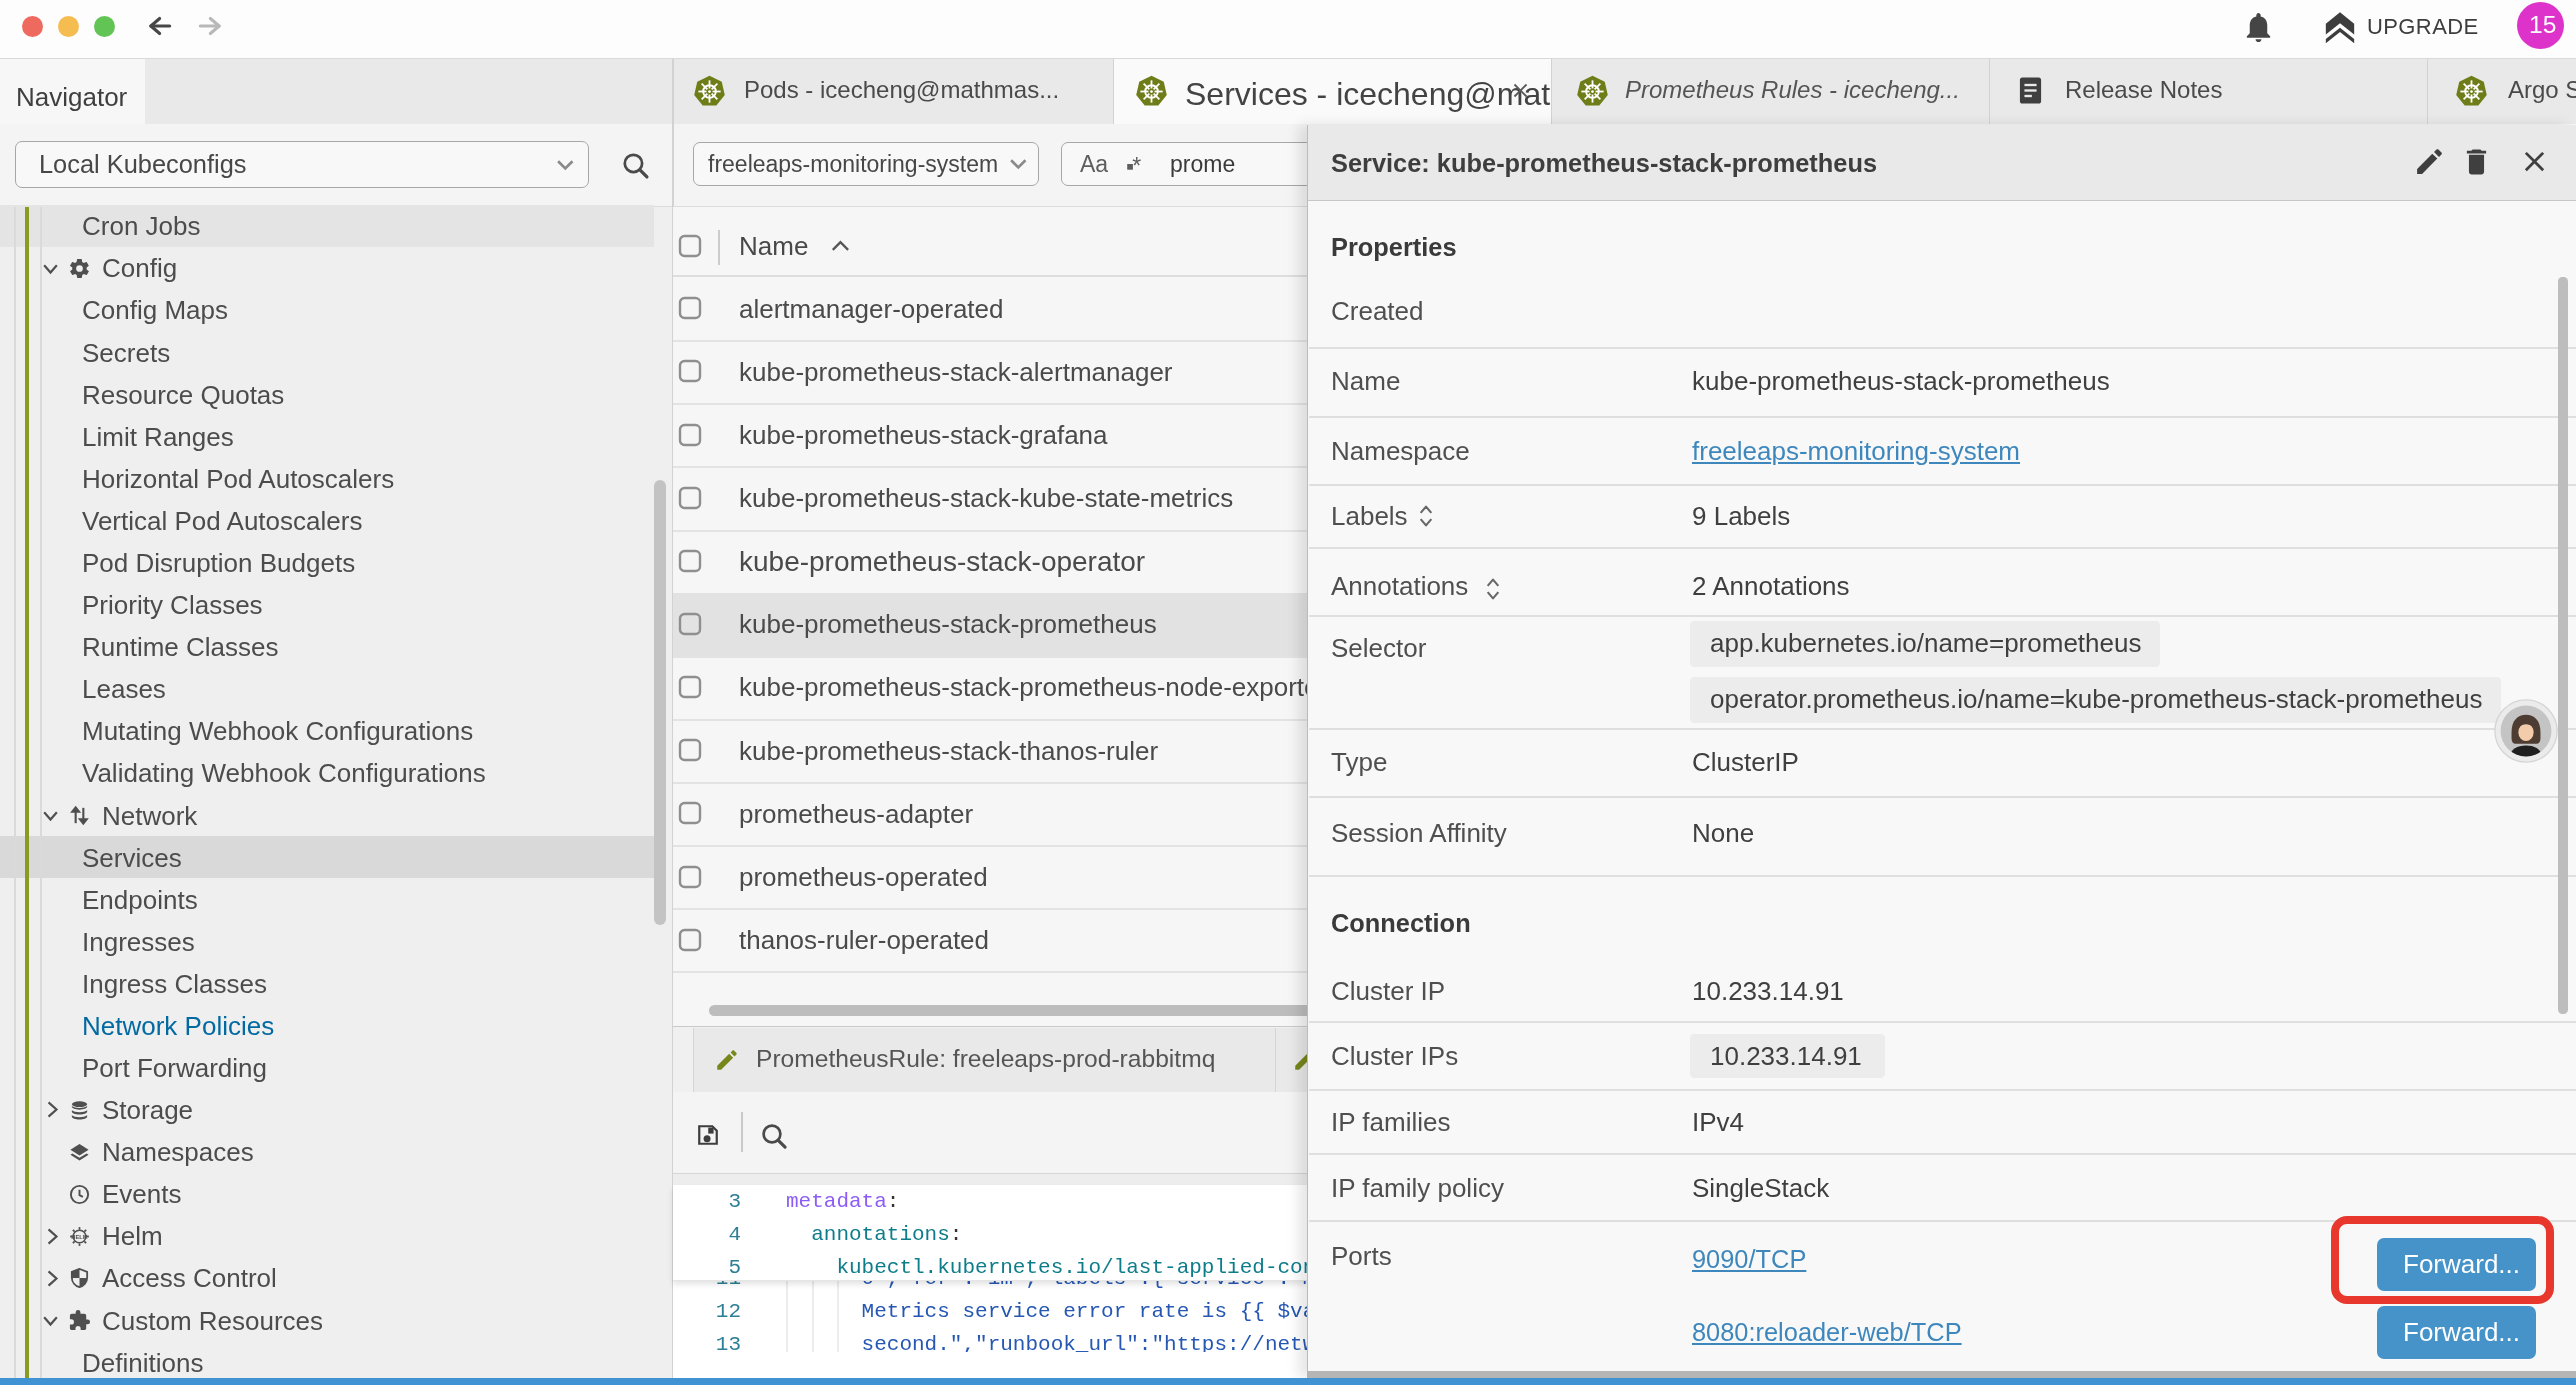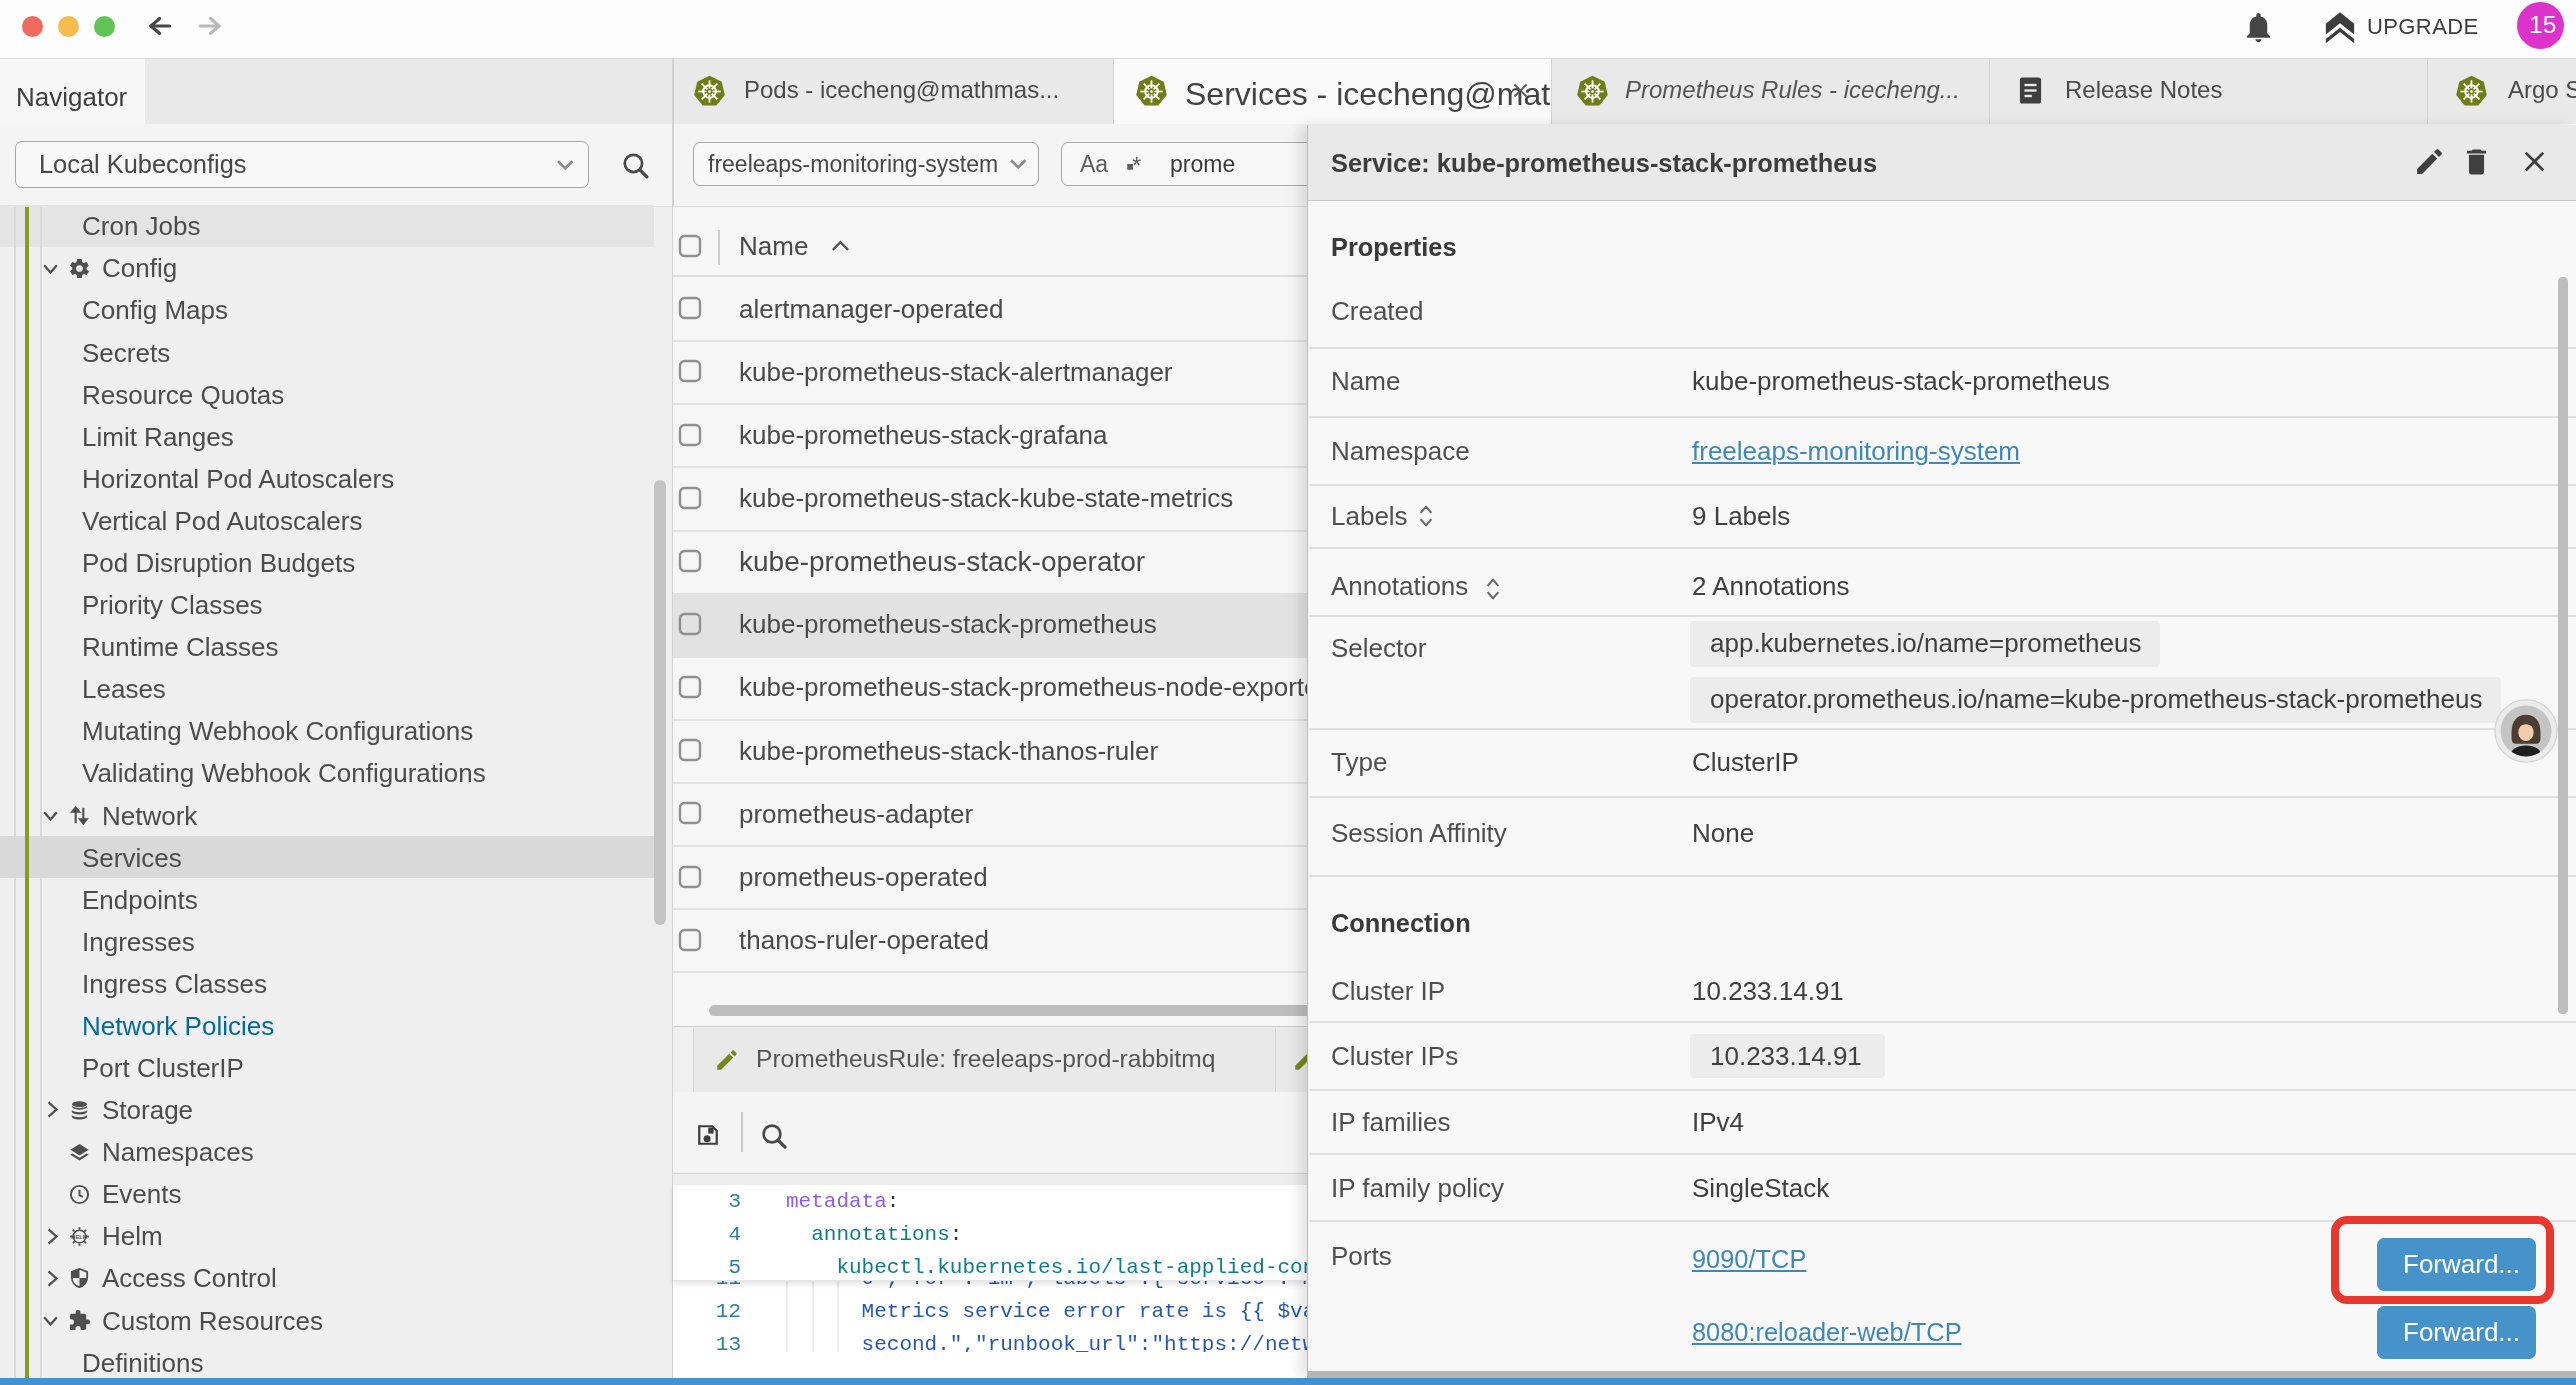--- a/index.html
+++ b/index.html
@@ -169,21 +169,21 @@
         <polygon points="12.5,16 16,20.5 19.5,16"></polygon>
       </g>
     </svg>
 <div style="position:absolute;left:102px;top:801px;font-size:26px;color:#4c4c4c;font-weight:400;white-space:nowrap;">Network</div>
 <div style="left:0px;top:836px;width:654px;height:42px;background:#d9d9d9"></div>
 <div style="position:absolute;left:82px;top:843px;font-size:26px;color:#4c4c4c;font-weight:400;white-space:nowrap;">Services</div>
 <div style="position:absolute;left:82px;top:885px;font-size:26px;color:#4c4c4c;font-weight:400;white-space:nowrap;">Endpoints</div>
 <div style="position:absolute;left:82px;top:927px;font-size:26px;color:#4c4c4c;font-weight:400;white-space:nowrap;">Ingresses</div>
 <div style="position:absolute;left:82px;top:969px;font-size:26px;color:#4c4c4c;font-weight:400;white-space:nowrap;">Ingress Classes</div>
 <div style="position:absolute;left:82px;top:1011px;font-size:26px;color:#0369a1;font-weight:400;white-space:nowrap;">Network Policies</div>
-<div style="position:absolute;left:82px;top:1053px;font-size:26px;color:#4c4c4c;font-weight:400;white-space:nowrap;">Port ClusterIP</div>
+<div style="position:absolute;left:82px;top:1053px;font-size:26px;color:#4c4c4c;font-weight:400;white-space:nowrap;">Port Forwarding</div>
 <svg style="position:absolute;left:43px;top:1100px;" width="19" height="19" viewBox="0 0 24 24">
       <polyline points="7,3 17,12 7,21" fill="none" stroke="#4f4f4f" stroke-width="2.8"></polyline>
     </svg>
 <svg style="position:absolute;left:68px;top:1099px;" width="23" height="23" viewBox="0 0 24 24">
       <g fill="#4f4f4f">
         <ellipse cx="12" cy="5.4" rx="8" ry="3"></ellipse>
         <path d="M4 8.2c0 1.6 3.6 2.9 8 2.9s8-1.3 8-2.9V7.4c-1.5 1.3-4.6 2-8 2s-6.5-.7-8-2v.8z"></path>
         <path d="M4 13.4c0 1.6 3.6 2.9 8 2.9s8-1.3 8-2.9v-1.6c-1.5 1.3-4.6 2-8 2s-6.5-.7-8-2v1.6z"></path>
         <path d="M4 18.6c0 1.6 3.6 2.9 8 2.9s8-1.3 8-2.9V17c-1.5 1.3-4.6 2-8 2s-6.5-.7-8-2v1.6z"></path>
       </g>

